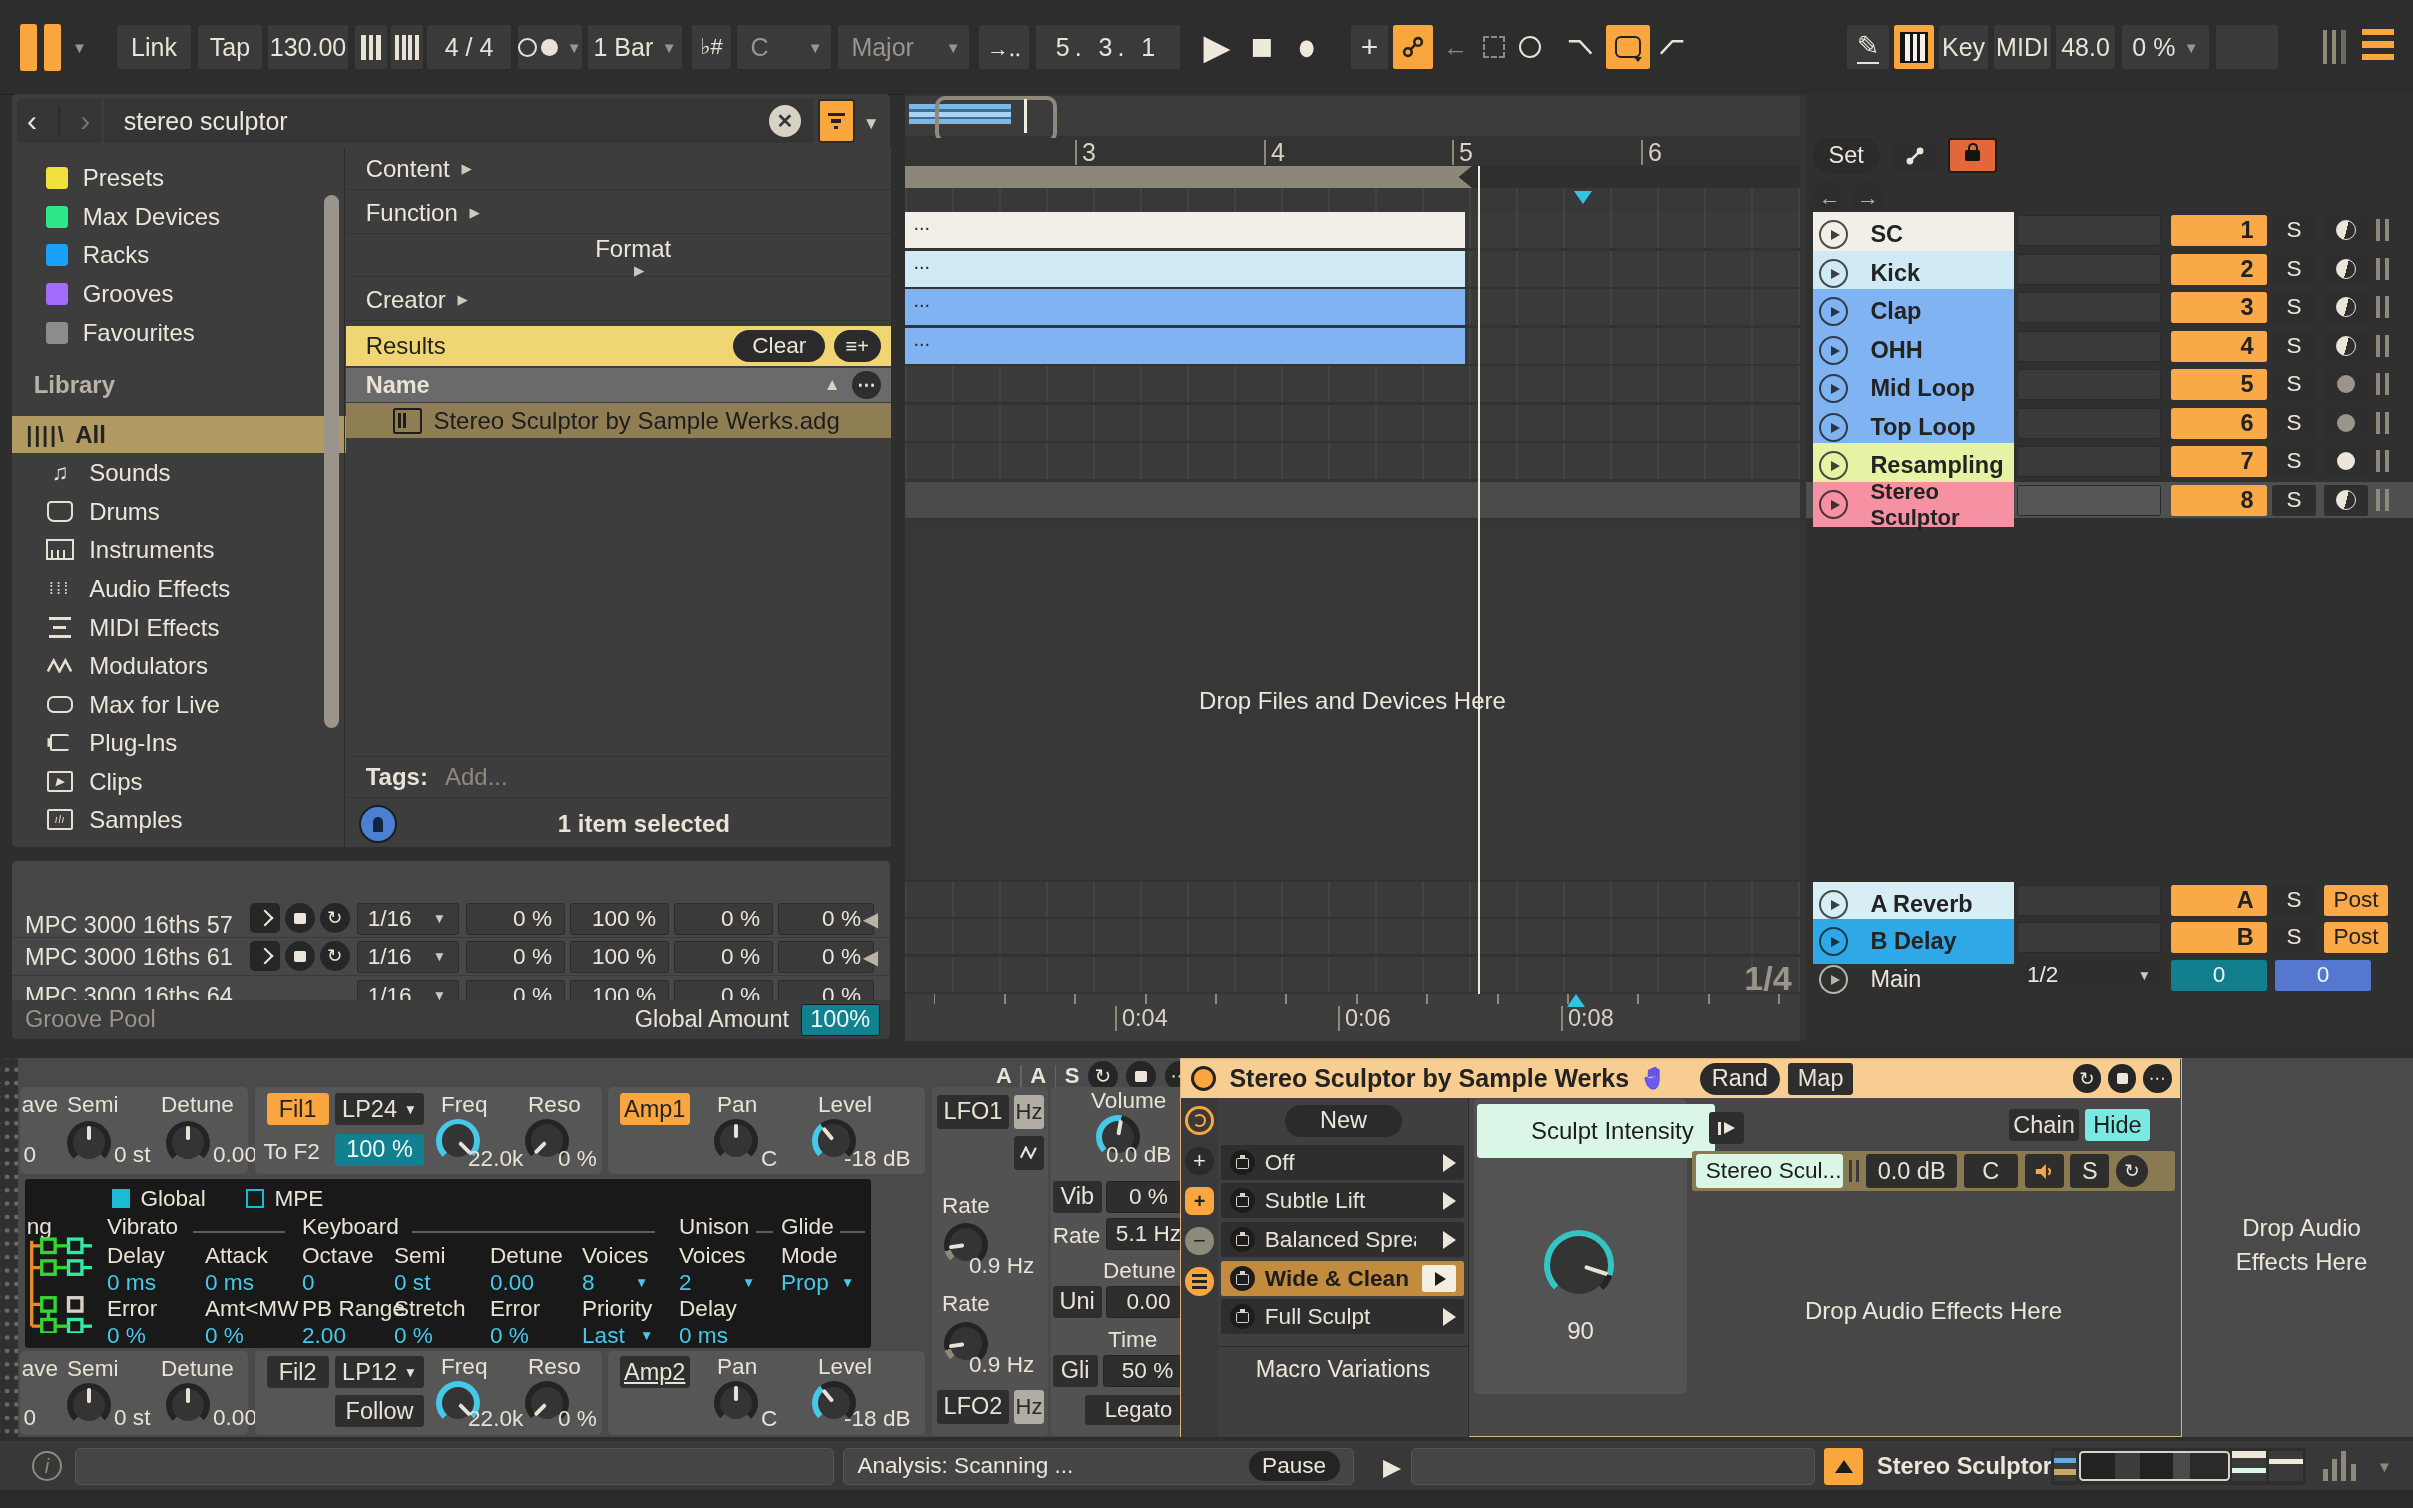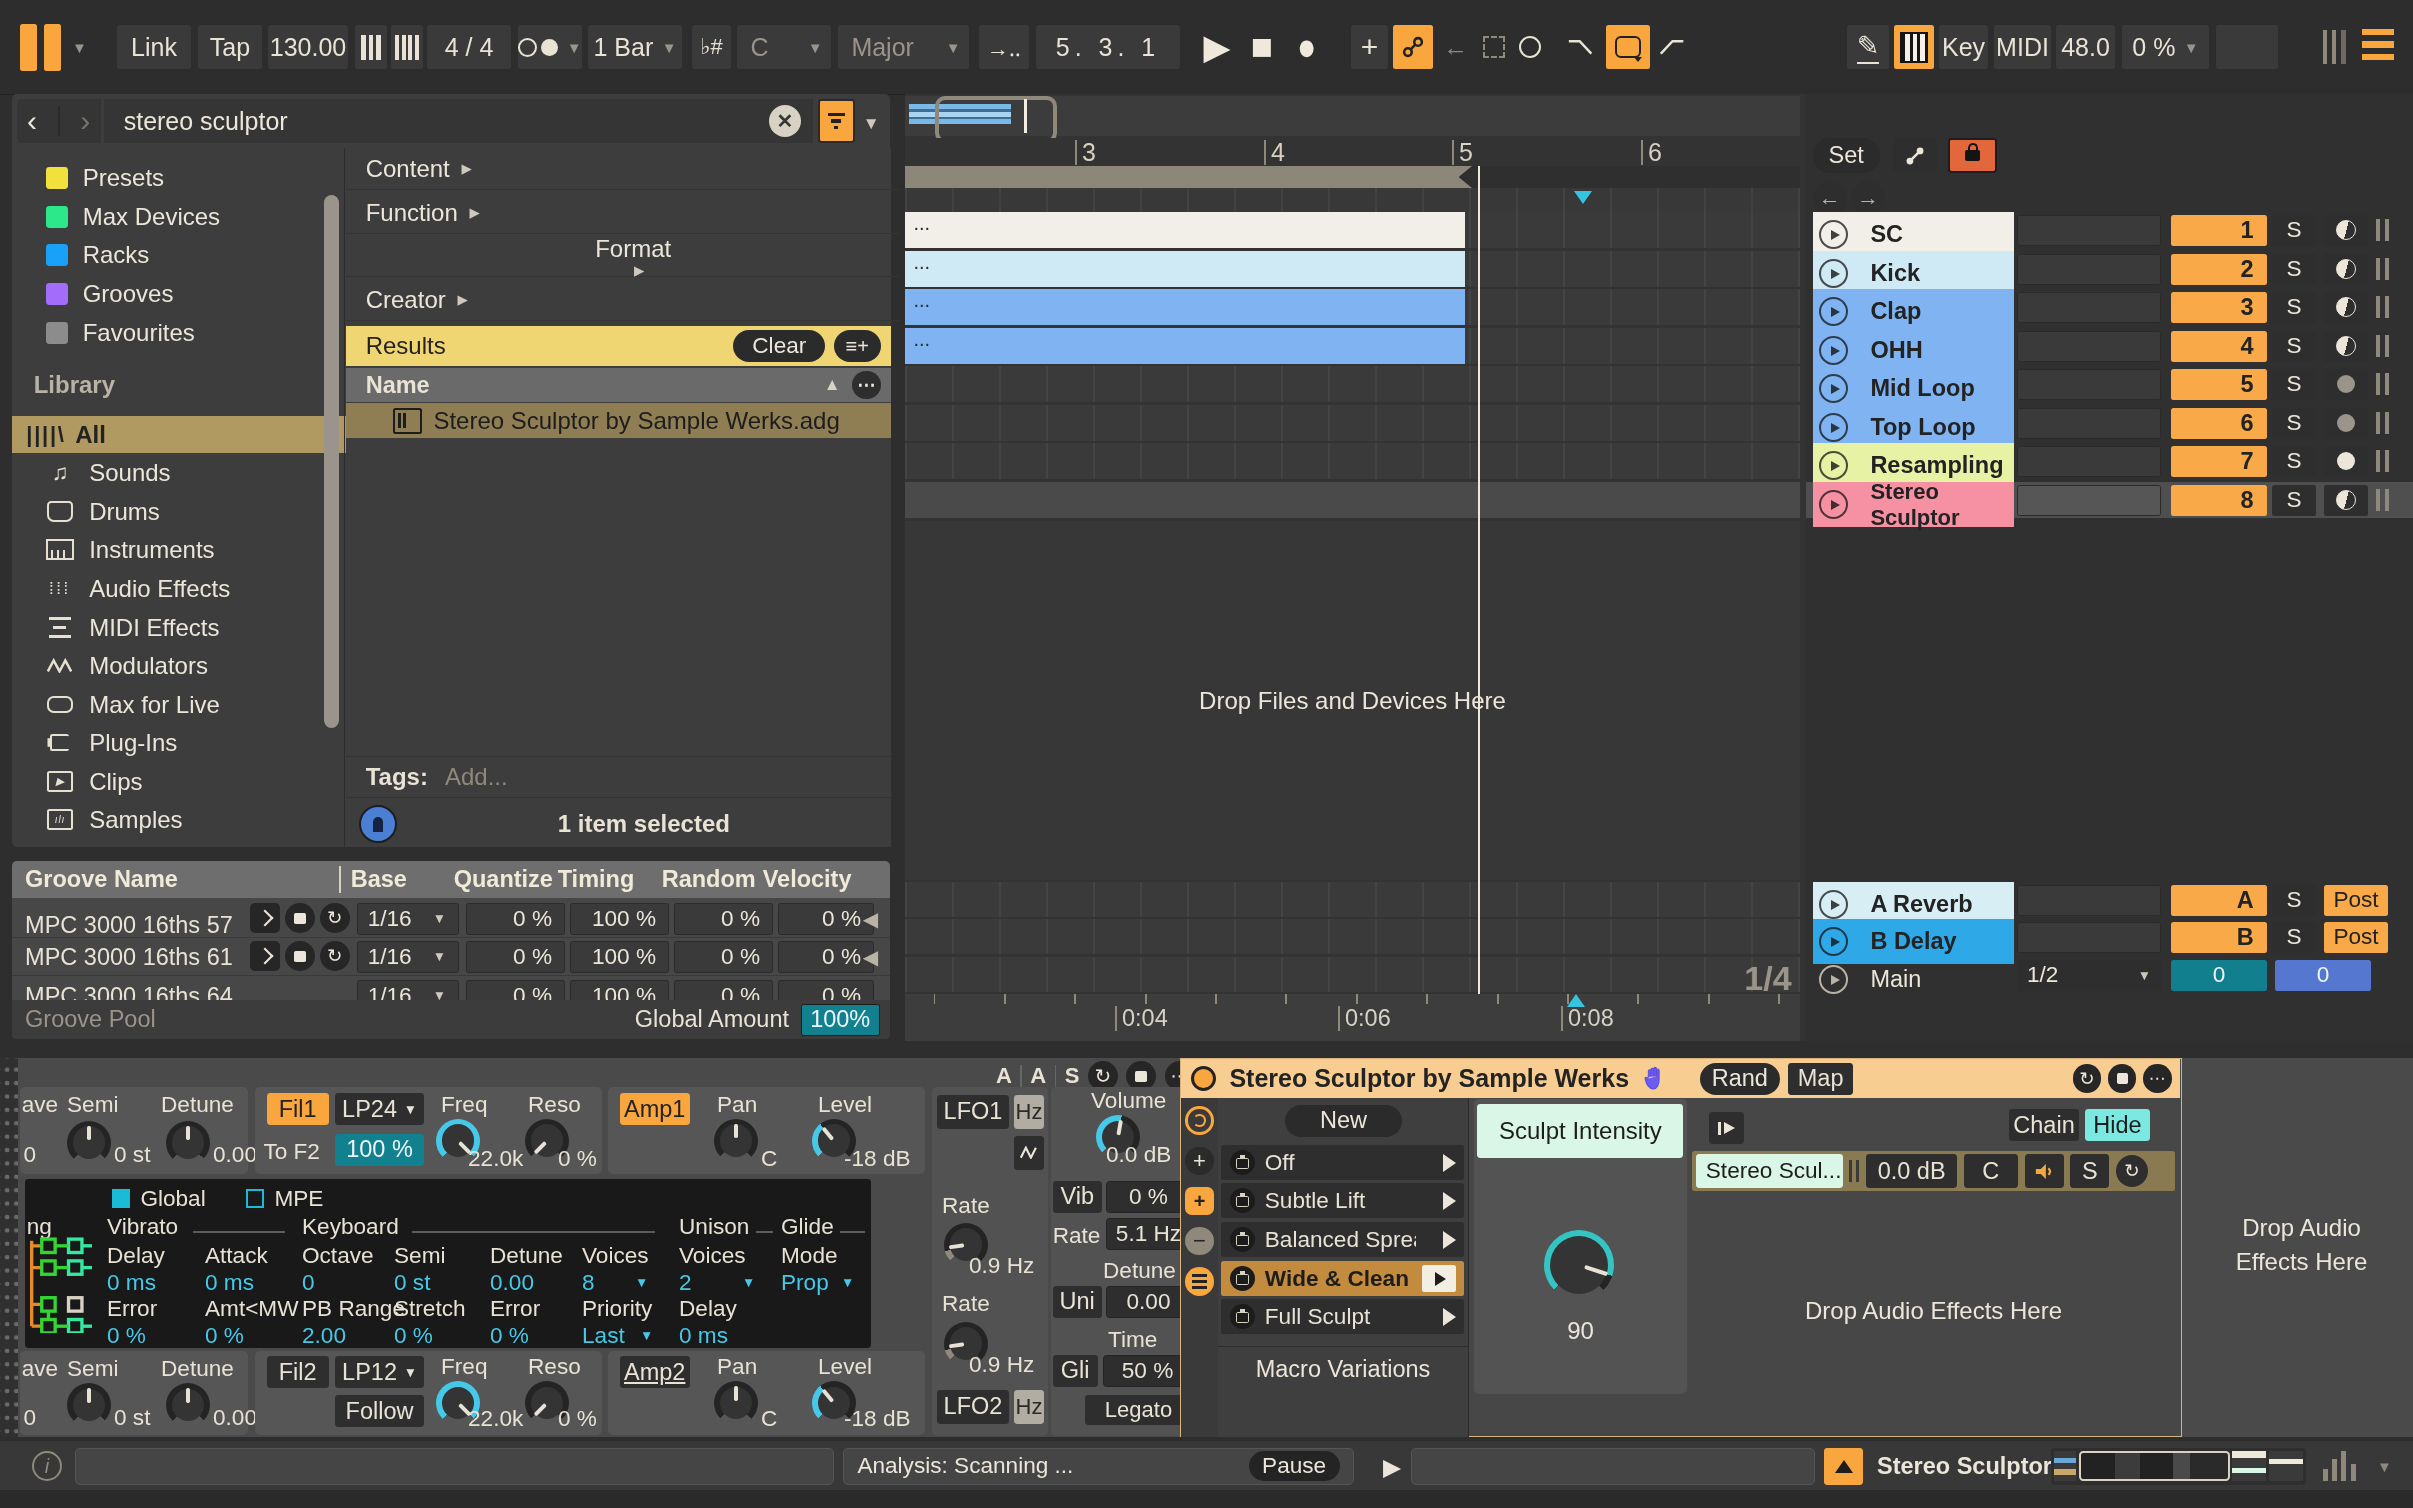--- a/index.html
+++ b/index.html
@@ -375,29 +375,20 @@
       <div class="abs flex" style="left:0;top:654px;width:545px;height:44px;">
         <span class="ctr" style="margin-left:13.4px;width:34px;height:34px;border-radius:50%;background:#4a7fd4;border:2.5px solid #1d1d1d;">
             <i style="width:10px;height:15px;background:#14233f;border-radius:5px 5px 0 0;"></i>
           </span>
         <span style="margin:0 auto;font-size:24px;font-weight:bold;">1 item selected</span>
       </div>
     </div>
   </div>
 
   <div id="groove">
-    <div class="abs flex" style="left:0;top:0;width:878px;height:37px;background:#6e6e6e;font-size:23.5px;font-weight:bold;color:#f0ead9;">
-      <span style="margin-left:13.4px;">Groove Name</span>
-      <i style="position:absolute;left:327px;top:5px;width:2.5px;height:27px;background:#d8d2c4;"></i>
-      <span style="position:absolute;left:339px;">Base</span>
-      <span style="position:absolute;left:442px;">Quantize</span>
-      <span style="position:absolute;left:546px;">Timing</span>
-      <span style="position:absolute;left:650px;">Random</span>
-      <span style="position:absolute;left:751px;">Velocity</span>
-    </div>
 
     <div class="abs" style="left:0;top:39px;width:878px;height:37px;border-bottom:1.7px solid #3a3a3a;">
       <span class="abs" style="left:13.4px;top:5.9px;margin-top:6px;">MPC 3000 16ths 57</span>
       <span class="abs gcir" style="left:238px;top:3.4px;border-radius:5px;">
           <i style="width:10px;height:10px;border-right:2.5px solid #ece6da;border-bottom:2.5px solid #ece6da;transform:rotate(-45deg);"></i>
         </span>
       <span class="abs gcir" style="left:273px;top:3.4px;">
           <i style="width:11.7px;height:11.7px;background:#ece6da;border-radius:1.7px;"></i>
         </span>
       <span class="abs gcir" style="left:308px;top:3.4px;color:#ece6da;font-size:18.4px;">
@@ -1134,21 +1125,21 @@
             <span class="cam"></span>
             <span>Full Sculpt</span>
             <span class="rtri"></span>
           </div>
         <div class="abs ctr" style="left:0;top:248px;width:250px;height:44px;border-top:1.7px solid #2c2c2c;color:#ece6da;font-size:23.5px;">
             <span>Macro Variations</span>
           </div>
       </div>
 
       <div class="abs" style="left:293px;top:40px;width:213px;height:295px;background:#535353;border-radius:5px;">
-        <span class="mintbox" style="position:absolute;left:3.4px;top:5px;width:206px;height:54px;font-size:24px;">
+        <span class="mintbox" style="position:absolute;left:3.4px;top:5px;width:206px;height:54px;font-size:24px;padding-left:32px;">
             <span>Sculpt Intensity</span>
           </span>
         <span class="knob" style="position:absolute;left:70px;top:131px;width:70px;height:70px;--ac:#35c4c4;--arc:243deg;">
             <span class="ptr" style="--rot:108deg;"></span>
           </span>
         <span style="position:absolute;left:0;right:0;top:218px;text-align:center;font-size:24px;color:#ece6da;">90</span>
       </div>
 
       <div class="abs" style="left:508px;top:40px;width:489px;height:337px;">
         <span class="ctr dkbox" style="position:absolute;left:20px;top:13.4px;width:35px;height:32px;">

